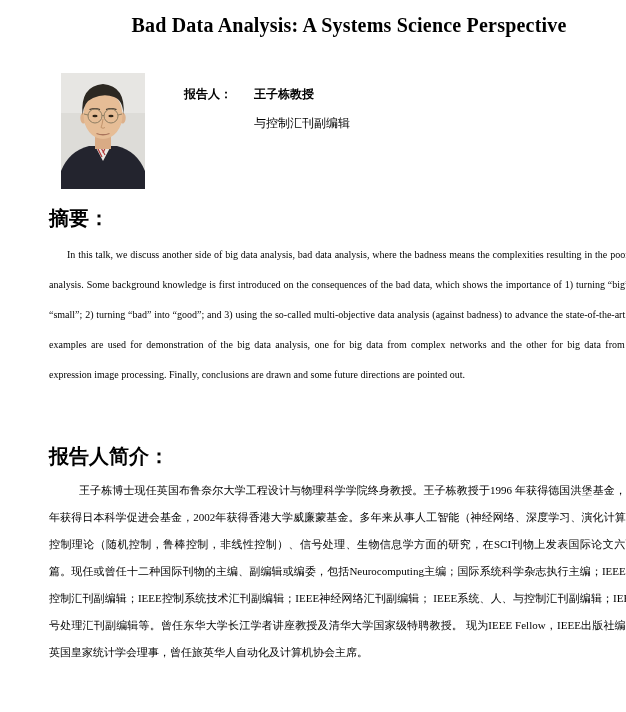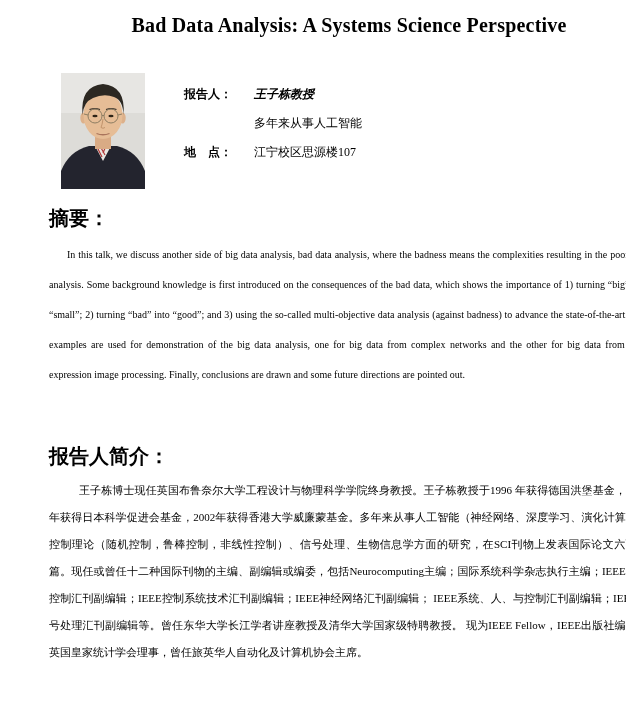--- a/index.html
+++ b/index.html
@@ -51,21 +51,21 @@
     height: 29px;
     align-items: center;
     white-space: nowrap;
   }
   .info-label {
     display: inline-block;
     width: 70px;
     font-weight: bold;
     white-space: pre;
   }
-  .info-value.bold { font-weight: bold; font-style: italic; }
+  .info-value.bold { font-weight: bold; }
   .section { position: absolute; left: 13px; width: 599px; }
   .abstract-section { top: 205px; }
   .bio-section { top: 443px; }
   .section-heading {
     margin: 0;
     font-size: 20px;
     font-weight: bold;
   }
   .abstract-body {
     margin: 8px 0 0 0;
@@ -126,25 +126,21 @@
         <path d="M35.5,60.5 Q42,63 48.5,60.5" stroke="#a9745c" stroke-width="1.3" fill="none"></path>
       </svg>
     </div>
     <div class="info-list">
       <div class="info-row">
         <span class="info-label">报告人：</span>
         <span class="info-value bold">王子栋教授</span>
       </div>
       <div class="info-row">
         <span class="info-label"></span>
-        <span class="info-value">多年来从事人工智能</span>
-      </div>
-      <div class="info-row">
-        <span class="info-label">地　点：</span>
-        <span class="info-value">江宁校区思源楼107</span>
+        <span class="info-value">与控制汇刊副编辑</span>
       </div>
     </div>
   </div>
 
   <div class="section abstract-section">
     <h2 class="section-heading">摘要：</h2>
     <p class="abstract-body">In this talk, we discuss another side of big data analysis, bad data analysis, where the badness means the complexities resulting in the poor data analysis. Some background knowledge is first introduced on the consequences of the bad data, which shows the importance of 1) turning “big” into “small”; 2) turning “bad” into “good”; and 3) using the so-called multi-objective data analysis (against badness) to advance the state-of-the-art. Two examples are used for demonstration of the big data analysis, one for big data from complex networks and the other for big data from gene expression image processing. Finally, conclusions are drawn and some future directions are pointed out.</p>
   </div>
 
   <div class="section bio-section">

